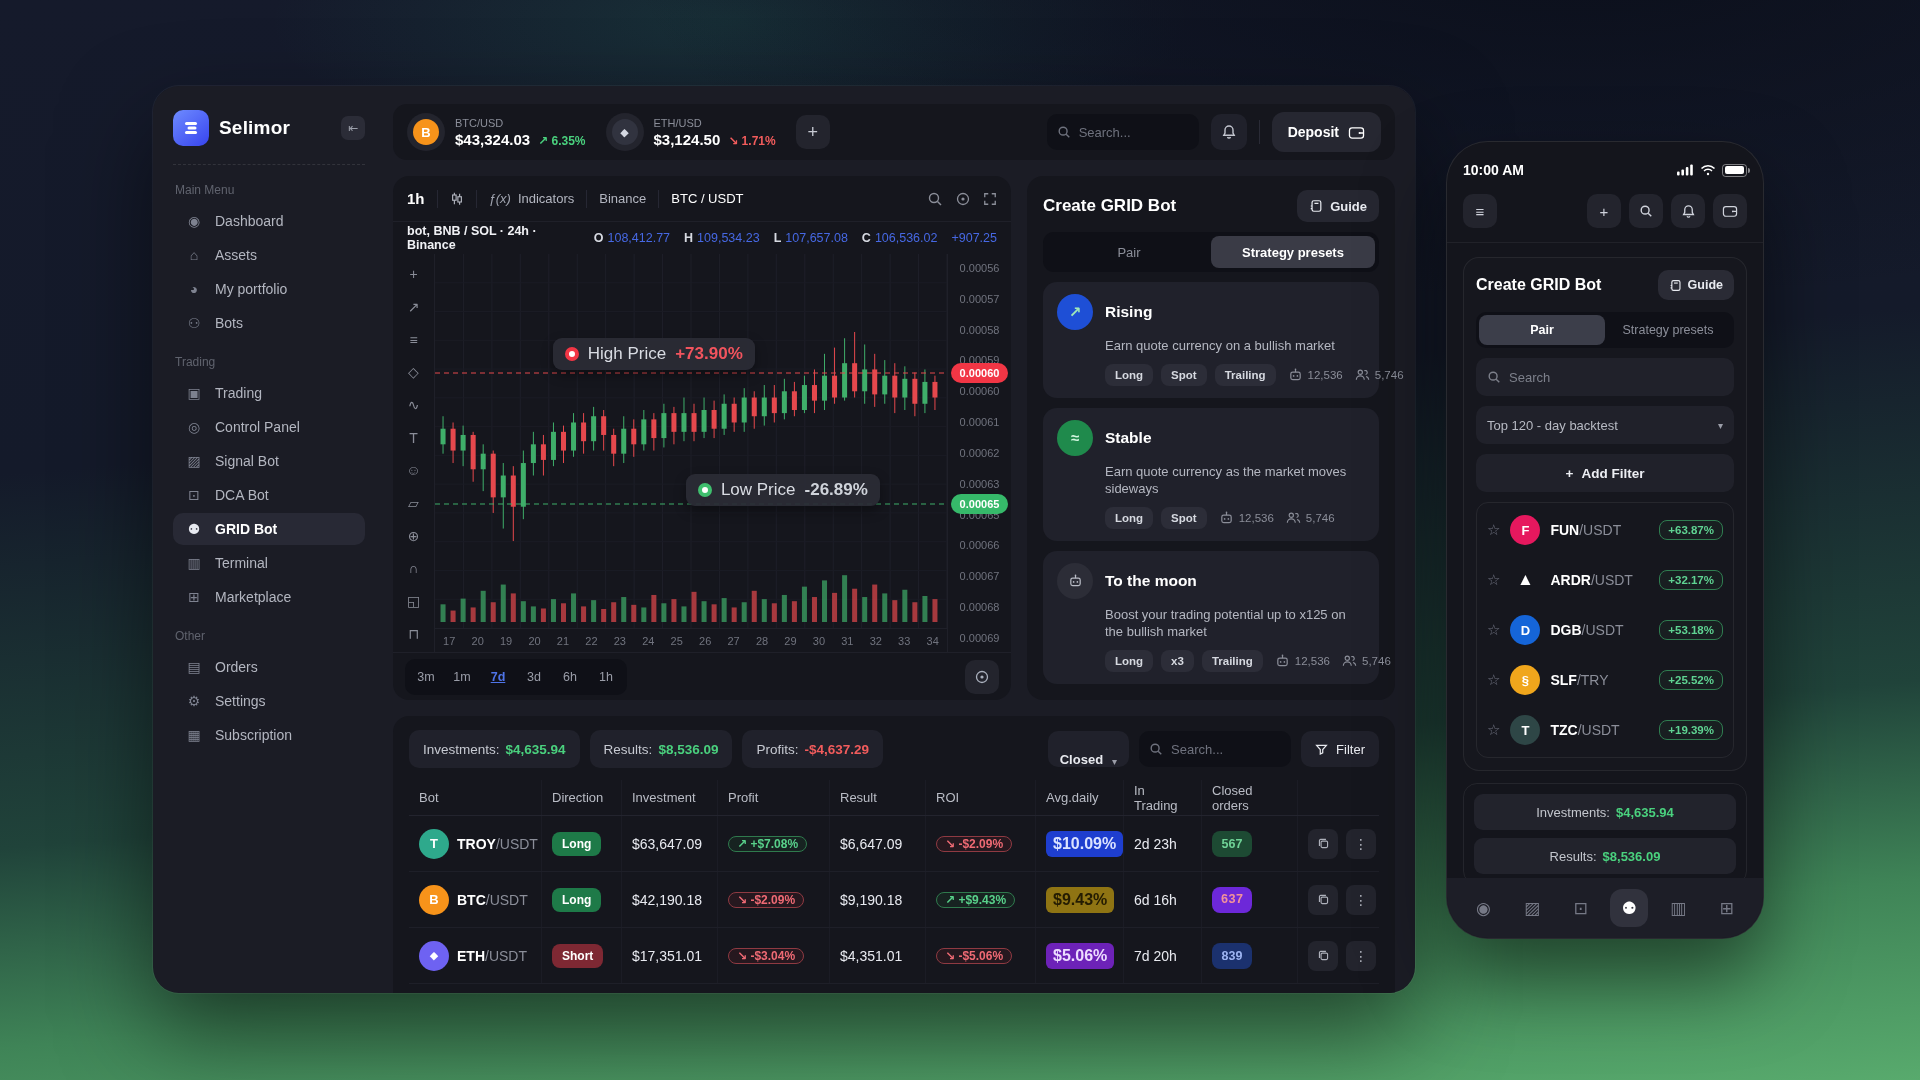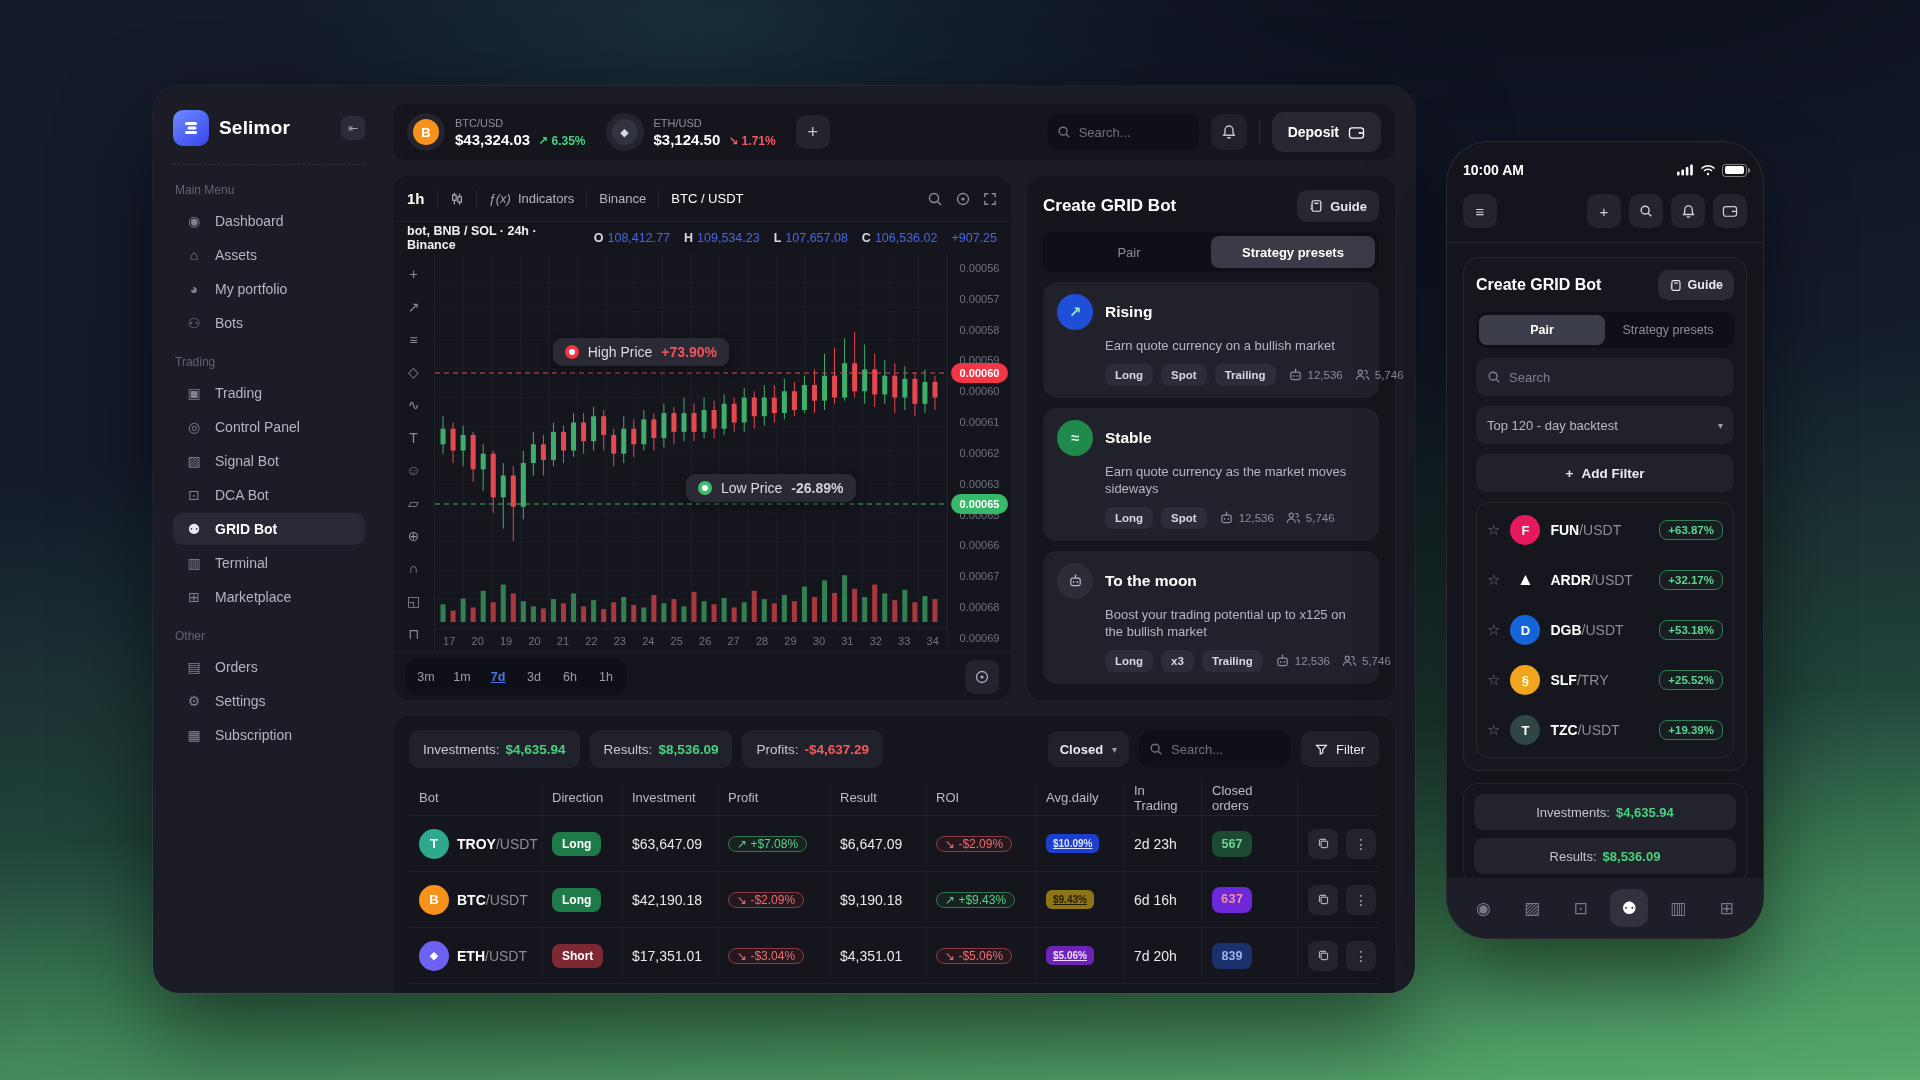--- a/index.html
+++ b/index.html
@@ -76,21 +76,21 @@
   .x-axis{height:24px;border-top:1px solid #1f2029;display:flex;align-items:center;flex:none;}
   .x-axis span{flex:1;text-align:center;font-size:11px;color:#70737e;}
   .price-axis{width:64px;border-left:1px solid #1f2029;position:relative;flex:none;}
   .pa-labels{height:100%;display:flex;flex-direction:column;justify-content:space-between;padding:8px 0;}
   .pa-labels span{font-size:11px;color:#70737e;text-align:center;}
   .pa-badge{position:absolute;left:3px;right:3px;height:20px;border-radius:10px;display:flex;align-items:center;
     justify-content:center;font-size:11px;font-weight:bold;color:#fff;}
   .pa-badge.red{background:#f23645;top:109px;}
   .pa-badge.green{background:#36b96a;top:240px;}
   .anno{position:absolute;display:flex;align-items:center;gap:9px;background:rgba(43,44,53,.94);border-radius:9px;
-    padding:6px 12px;font-size:14px;color:#d9dce3;box-shadow:0 5px 12px rgba(0,0,0,.35);white-space:nowrap;}
+    padding:6px 12px;font-size:17px;color:#d9dce3;box-shadow:0 5px 12px rgba(0,0,0,.35);white-space:nowrap;}
   .anno .dot{width:14px;height:14px;border-radius:50%;background:#fff;box-sizing:border-box;flex:none;}
   .anno .dot.red{border:4px solid #f23645;}
   .anno .dot.green{border:4px solid #3fbf6e;}
   .anno .val{font-weight:bold;}
   .anno .val.red{color:#f2545e;}
   .anno .val.grey{color:#cfd3da;}
   .anno.high{left:23%;top:84px;}
   .anno.low{left:49%;top:220px;}
   .tf-row{height:48px;border-top:1px solid #1f2029;display:flex;align-items:center;padding:0 12px;flex:none;}
   .tf-group{background:#0f1017;border-radius:10px;padding:4px;display:flex;gap:2px;}
@@ -120,39 +120,39 @@
   .avail-label{font-size:13.5px;color:#9b9ea9;flex:1;}
   .switch-btn{height:36px;border-radius:11px;background:#2c2d38;color:#fff;font-size:13px;font-weight:bold;padding:0 14px;display:flex;align-items:center;cursor:pointer;}
   
   .bottom-panel{flex:1;background:#15161d;border-radius:16px 16px 0 0;margin-top:16px;padding:14px 16px 0;display:flex;flex-direction:column;min-height:0;}
   .stats-row{display:flex;align-items:center;gap:10px;flex:none;}
   .stat-pill{height:38px;background:#20212b;border-radius:10px;display:flex;align-items:center;gap:6px;padding:0 14px;font-size:13.5px;color:#c6c9d1;}
   .stat-pill .val{font-weight:bold;}
   .stat-pill .val.green{color:#4ad17e;}
   .stat-pill .val.red{color:#f25c5c;}
   .stats-right{margin-left:auto;display:flex;gap:10px;align-items:center;}
-  .closed-dd{height:36px;background:#20212b;border-radius:10px;display:flex;align-items:center;gap:9px;padding:0 12px;color:#e8eaef;font-size:13px;font-weight:bold;cursor:pointer;}
+  .closed-dd{height:36px;background:#20212b;border-radius:10px;display:flex;align-items:flex-end;gap:9px;padding:0 12px;color:#e8eaef;font-size:13px;font-weight:bold;cursor:pointer;}
   .dd-caret{color:#9a9da8;font-size:10px;}
   .filter-btn{height:36px;background:#20212b;border-radius:10px;display:flex;align-items:center;gap:8px;padding:0 14px;color:#e8eaef;font-size:13px;cursor:pointer;}
   .table{margin-top:12px;flex:1;display:flex;flex-direction:column;min-height:0;overflow:hidden;}
   .trow{display:grid;grid-template-columns:132px 80px 96px 112px 96px 110px 88px 78px 96px 1fr;align-items:center;}
   .thead{height:36px;border-bottom:1px solid #23242e;color:#b9bcc5;font-size:13px;flex:none;}
   .tbody .trow{height:56px;border-bottom:1px solid #1e1f28;font-size:14px;color:#e8eaf0;cursor:pointer;}
   .tcell{padding:0 10px;display:flex;align-items:center;gap:8px;height:100%;border-left:1px solid #1b1c25;}
   .trow .tcell:first-child{border-left:none;}
   .coin{width:30px;height:30px;border-radius:50%;display:flex;align-items:center;justify-content:center;font-weight:bold;font-size:13px;color:#fff;flex:none;}
   .pair b{color:#fff;}
   .pair span{color:#8b8e99;font-weight:normal;}
   .dir-chip{padding:5px 10px;border-radius:8px;font-size:12px;font-weight:bold;color:#fff;}
   .dir-chip.green{background:#1e7a48;}
   .dir-chip.red{background:#7e2833;}
-  .pct-chip{display:inline-flex;align-items:center;gap:5px;border-radius:8px;padding:0 8px;font-size:12px;font-weight:normal;border:1px solid;}
+  .pct-chip{display:inline-flex;align-items:center;gap:5px;border-radius:8px;padding:0 8px;font-size:12px;font-weight:bold;border:1px solid;}
   .pct-chip.green{color:#58d08a;border-color:#2f7a4d;background:rgba(34,94,57,.18);}
   .pct-chip.red{color:#ef6a74;border-color:#8f3a42;background:rgba(140,38,48,.15);}
-  .avg-chip{border-radius:6px;padding:4px 7px;font-size:10px;font-weight:bold;text-decoration:underline;}
+  .avg-chip{border-radius:6px;padding:4px 7px;font-size:16px;font-weight:bold;}
   .avg-chip.blue{background:#1e3ecf;color:#dbe3ff;}
   .avg-chip.yellow{background:#8f7413;color:#241c02;}
   .avg-chip.purple{background:#6d22b8;color:#eddcff;}
   .ord-chip{min-width:40px;height:26px;border-radius:8px;display:flex;align-items:center;justify-content:center;font-size:12.5px;font-weight:bold;padding:0 6px;}
   .ord-chip.green{background:#1d4a33;color:#6fd397;}
   .ord-chip.red{background:#6d28d9;color:#f2929b;font-family:Liberation Mono, monospace;}
   .ord-chip.blue{background:#1b316e;color:#9db4f2;}
   .actions{justify-content:flex-end;gap:8px;padding-right:4px;}
   .act-btn{width:30px;height:30px;border-radius:8px;background:#23242d;color:#aeb1bb;display:flex;align-items:center;justify-content:center;cursor:pointer;font-size:14px;}
   

